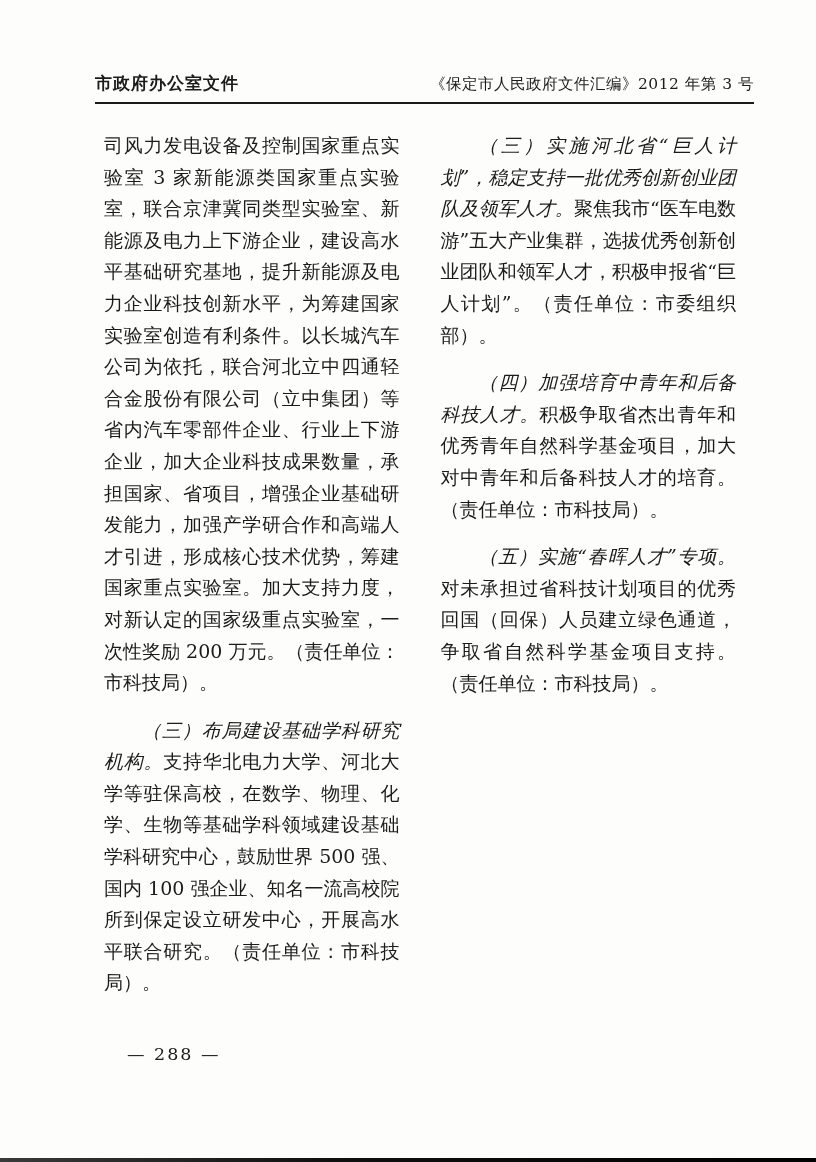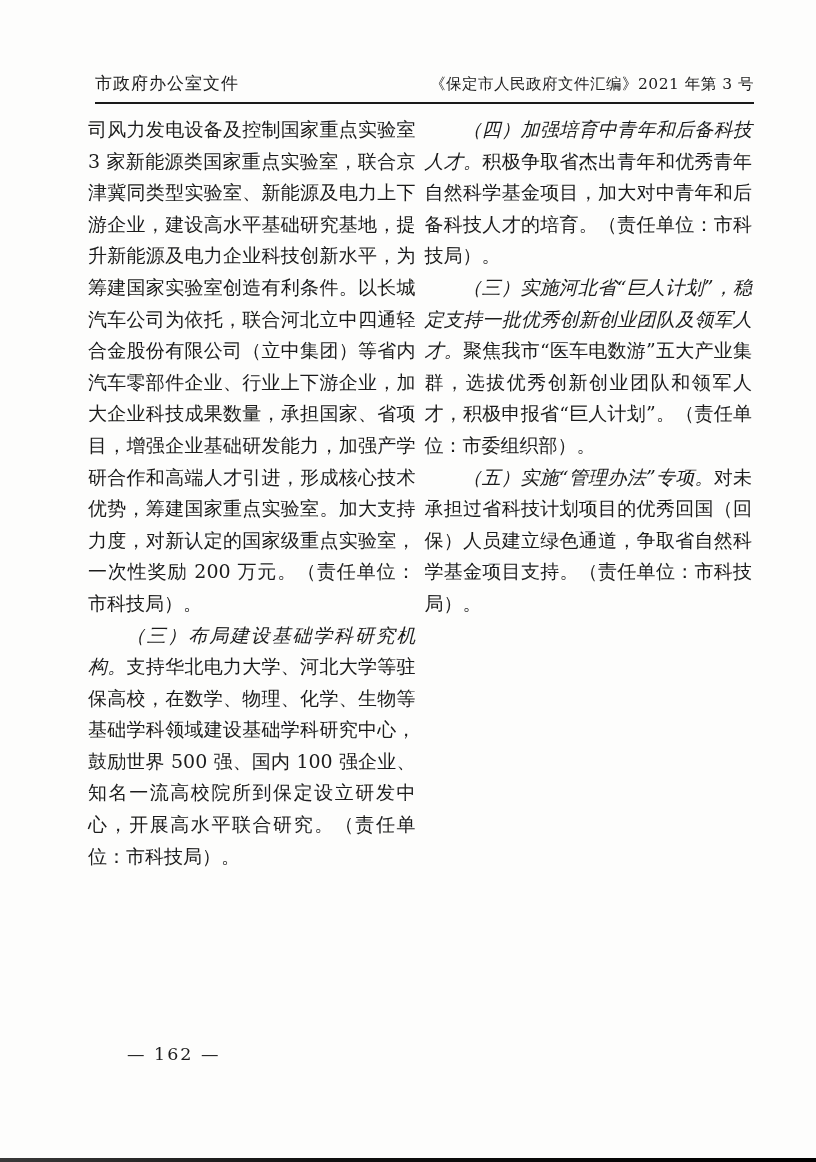--- a/index.html
+++ b/index.html
@@ -16,42 +16,42 @@
     position:absolute;
     top:72px; left:95px; right:62px;
     display:flex;
     justify-content:space-between;
     align-items:flex-end;
     border-bottom:2px solid #1a1a1a;
     padding-bottom:7px;
   }
   .header-left {
     font-family:"DejaVu Sans","Liberation Sans",sans-serif;
-    font-weight:normal;
+    font-weight:bold;
     font-size:17px;
     letter-spacing:1px;
   }
   .header-right {
     font-size:15.5px;
     letter-spacing:0.5px;
   }
   .body-columns {
     position:absolute;
     top:114px; left:88px;
     width:664px;
     display:flex;
     gap:9px;
   }
   .col {
     width:328px;
     font-size:19px;
     line-height:31.6px;
     text-align:justify;
   }
-  .col p { margin:0; padding:0; }
+  .col p { margin:16px; padding:0; }
   .para-indent { text-indent:2em; }
   .lead {
     font-style:italic; 
   }
   .footer-pagenum {
     position:absolute;
     left:127px; top:1044px;
     font-size:17.5px;
     letter-spacing:2px;
   }
@@ -62,37 +62,37 @@
     background:linear-gradient(90deg,#3a3a3a 0%,#101010 40%,#000 100%);
   }
 </style>
 </head>
 <body>
 
 <div class="page">
 
   <div class="header">
     <div class="header-left">市政府办公室文件</div>
-    <div class="header-right">《保定市人民政府文件汇编》2021 年第 3 号</div>
+    <div class="header-right">《保定市人民政府文件汇编》2012 年第 3 号</div>
   </div>
 
   <div class="body-columns">
 
     <div class="col">
       <p><span>司风力发电设备及控制国家重点实验室 3 家新能源类国家重点实验室，联合京津冀同类型实验室、新能源及电力上下游企业，建设高水平基础研究基地，提升新能源及电力企业科技创新水平，为筹建国家实验室创造有利条件。以长城汽车公司为依托，联合河北立中四通轻合金股份有限公司（立中集团）等省内汽车零部件企业、行业上下游企业，加大企业科技成果数量，承担国家、省项目，增强企业基础研发能力，加强产学研合作和高端人才引进，形成核心技术优势，筹建国家重点实验室。加大支持力度，对新认定的国家级重点实验室，一次性奖励 200 万元。（责任单位：市科技局）。</span></p>
       <p class="para-indent"><span class="lead">（三）布局建设基础学科研究机构。</span><span>支持华北电力大学、河北大学等驻保高校，在数学、物理、化学、生物等基础学科领域建设基础学科研究中心，鼓励世界 500 强、国内 100 强企业、知名一流高校院所到保定设立研发中心，开展高水平联合研究。（责任单位：市科技局）。</span></p>
 
     </div>
 
     <div class="col">
+      <p class="para-indent"><span class="lead">（三）实施河北省“巨人计划”，稳定支持一批优秀创新创业团队及领军人才。</span><span>聚焦我市“医车电数游”五大产业集群，选拔优秀创新创业团队和领军人才，积极申报省“巨人计划”。（责任单位：市委组织部）。</span></p>
       <p class="para-indent"><span class="lead">（四）加强培育中青年和后备科技人才。</span><span>积极争取省杰出青年和优秀青年自然科学基金项目，加大对中青年和后备科技人才的培育。（责任单位：市科技局）。</span></p>
-      <p class="para-indent"><span class="lead">（三）实施河北省“巨人计划”，稳定支持一批优秀创新创业团队及领军人才。</span><span>聚焦我市“医车电数游”五大产业集群，选拔优秀创新创业团队和领军人才，积极申报省“巨人计划”。（责任单位：市委组织部）。</span></p>
-      <p class="para-indent"><span class="lead">（五）实施“管理办法”专项。</span><span>对未承担过省科技计划项目的优秀回国（回保）人员建立绿色通道，争取省自然科学基金项目支持。（责任单位：市科技局）。</span></p>
+      <p class="para-indent"><span class="lead">（五）实施“春晖人才”专项。</span><span>对未承担过省科技计划项目的优秀回国（回保）人员建立绿色通道，争取省自然科学基金项目支持。（责任单位：市科技局）。</span></p>
 
     </div>
 
   </div>
 
-  <div class="footer-pagenum">— 162 —</div>
+  <div class="footer-pagenum">— 288 —</div>
 
   <div class="scan-artifact-bottom"></div>
 
 </div>
 
 </body></html>

